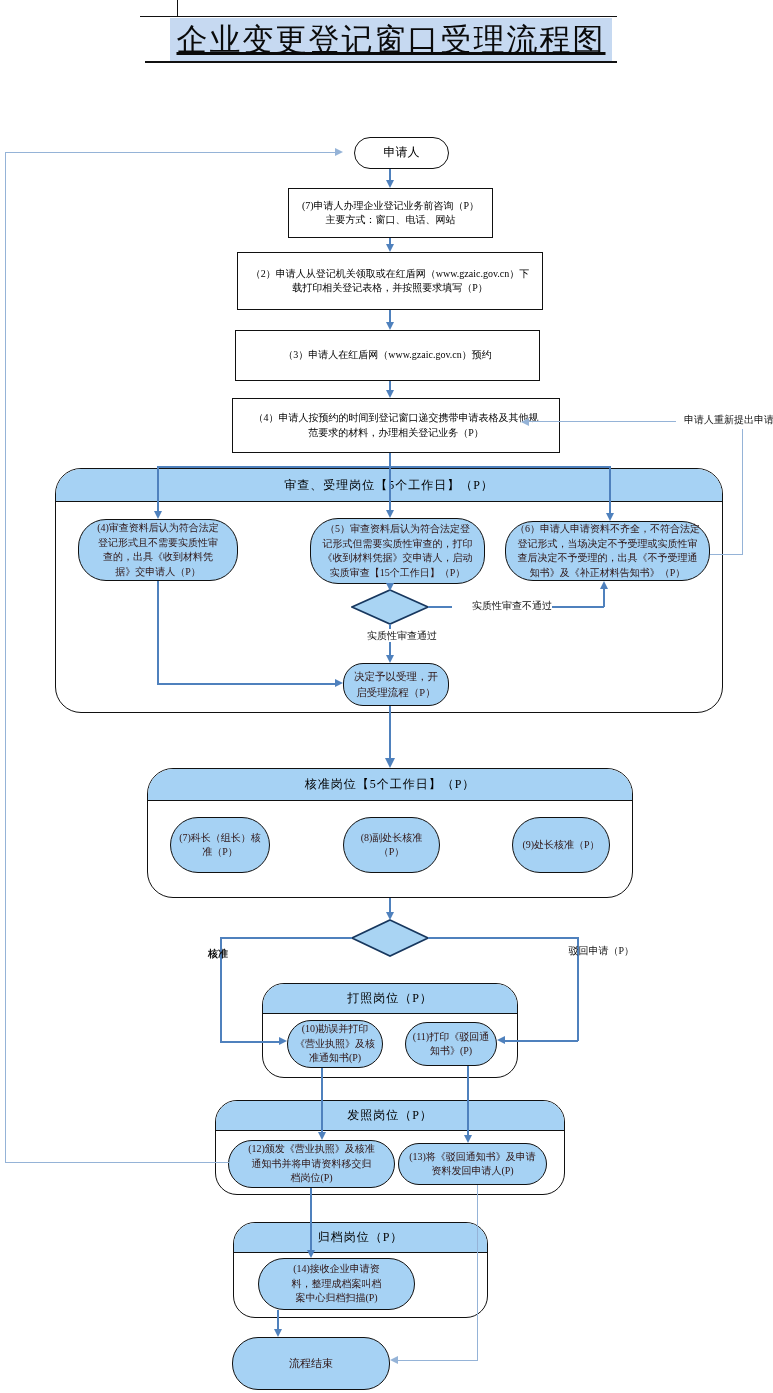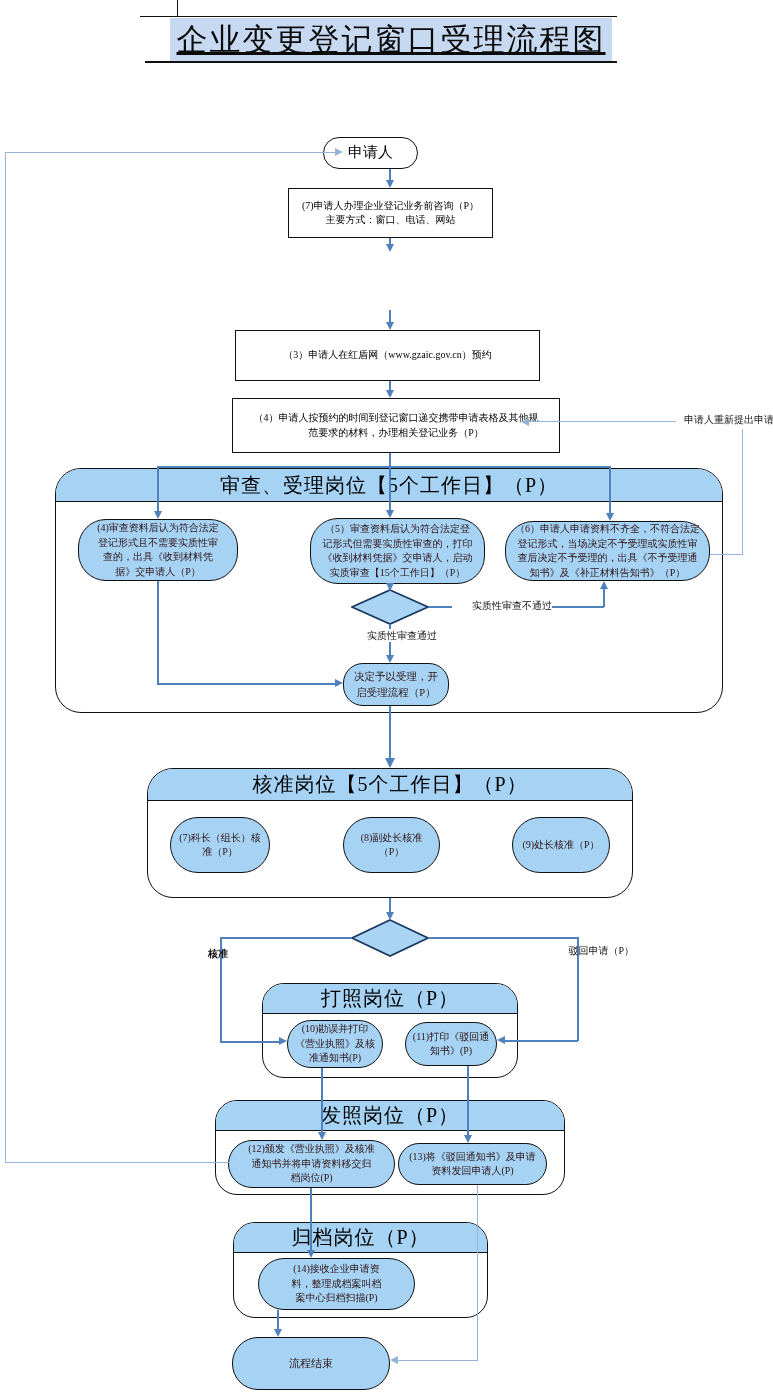--- a/index.html
+++ b/index.html
@@ -9,21 +9,21 @@
   .abs { position:absolute; }
   .box { position:absolute; background:#fff; border:1.5px solid #111;
          display:flex; align-items:center; justify-content:center;
          text-align:center; font-size:10px; line-height:1.45; white-space:pre-line; }
   .blue { background:#a6d2f4; color:#2e1414;border-radius:28px; }
   .stad16 { border-radius:16px; }
   .stad18 { border-radius:20px; }
   .stad26 { border-radius:26px; }
   .cont { position:absolute; background:#fff; border:1.6px solid #111; border-radius:26px; overflow:hidden; }
   .chead { position:absolute; left:0; top:0; right:0; background:#a6d2f4; border-bottom:1.6px solid #111;
-           display:flex; align-items:center; justify-content:center; font-size:20px; letter-spacing:1px; color:#000; }
+           display:flex; align-items:center; justify-content:center; font-size:12px; letter-spacing:1px; color:#000; }
   .title { position:absolute; background:#c6d9f1; display:flex; align-items:center; justify-content:center;
            font-size:31px; letter-spacing:2px; text-decoration:underline; color:#0a0a0a; }
   .ln { position:absolute; background:#4f81bd; }
   .lt { background:#95b3d7; }
   .ah { position:absolute; width:0; height:0; }
   .ah.d { border-left:4px solid transparent; border-right:4px solid transparent; border-top:8px solid #4f81bd; }
   .ah.u { border-left:4px solid transparent; border-right:4px solid transparent; border-bottom:8px solid #4f81bd; }
   .ah.r { border-top:4px solid transparent; border-bottom:4px solid transparent; border-left:8px solid #4f81bd; }
   .ah.l { border-top:4px solid transparent; border-bottom:4px solid transparent; border-right:8px solid #4f81bd; }
   .ah.r.li { border-left-color:#95b3d7; }
@@ -52,23 +52,25 @@
   <div class="cont" style="left:262px;top:983px;width:256px;height:95px;border-radius:22px;">
     <div class="chead" style="height:30px;">打照岗位（P）</div>
   </div>
   <div class="cont" style="left:215px;top:1100px;width:350px;height:95px;border-radius:22px;">
     <div class="chead" style="height:30px;">发照岗位（P）</div>
   </div>
   <div class="cont" style="left:233px;top:1222px;width:255px;height:96px;border-radius:22px;">
     <div class="chead" style="height:30px;">归档岗位（P）</div>
   </div>
 
-  <div class="box stad16" style="left:323px;top:137px;width:95px;height:32px;font-size:15px;">申请人</div>
+  <div class="box stad16" style="left:354px;top:137px;width:95px;height:32px;font-size:12px;">申请人</div>
   <div class="box" style="left:288px;top:188px;width:205px;height:50px;">(7)申请人办理企业登记业务前咨询（P）
 主要方式：窗口、电话、网站</div>
+  <div class="box" style="left:237px;top:252px;width:306px;height:58px;">（2）申请人从登记机关领取或在红盾网（www.gzaic.gov.cn）下
+载打印相关登记表格，并按照要求填写（P）</div>
   <div class="box" style="left:235px;top:330px;width:305px;height:51px;">（3）申请人在红盾网（www.gzaic.gov.cn）预约</div>
   <div class="box" style="left:232px;top:398px;width:328px;height:55px;text-align:center;">（4）申请人按预约的时间到登记窗口递交携带申请表格及其他规
 范要求的材料，办理相关登记业务（P）</div>
 
   <div class="box blue" style="left:78px;top:519px;width:160px;height:62px;">(4)审查资料后认为符合法定
 登记形式且不需要实质性审
 查的，出具《收到材料凭
 据》交申请人（P）</div>
   <div class="box blue" style="left:310px;top:518px;width:175px;height:66px;">（5）审查资料后认为符合法定登
 记形式但需要实质性审查的，打印

